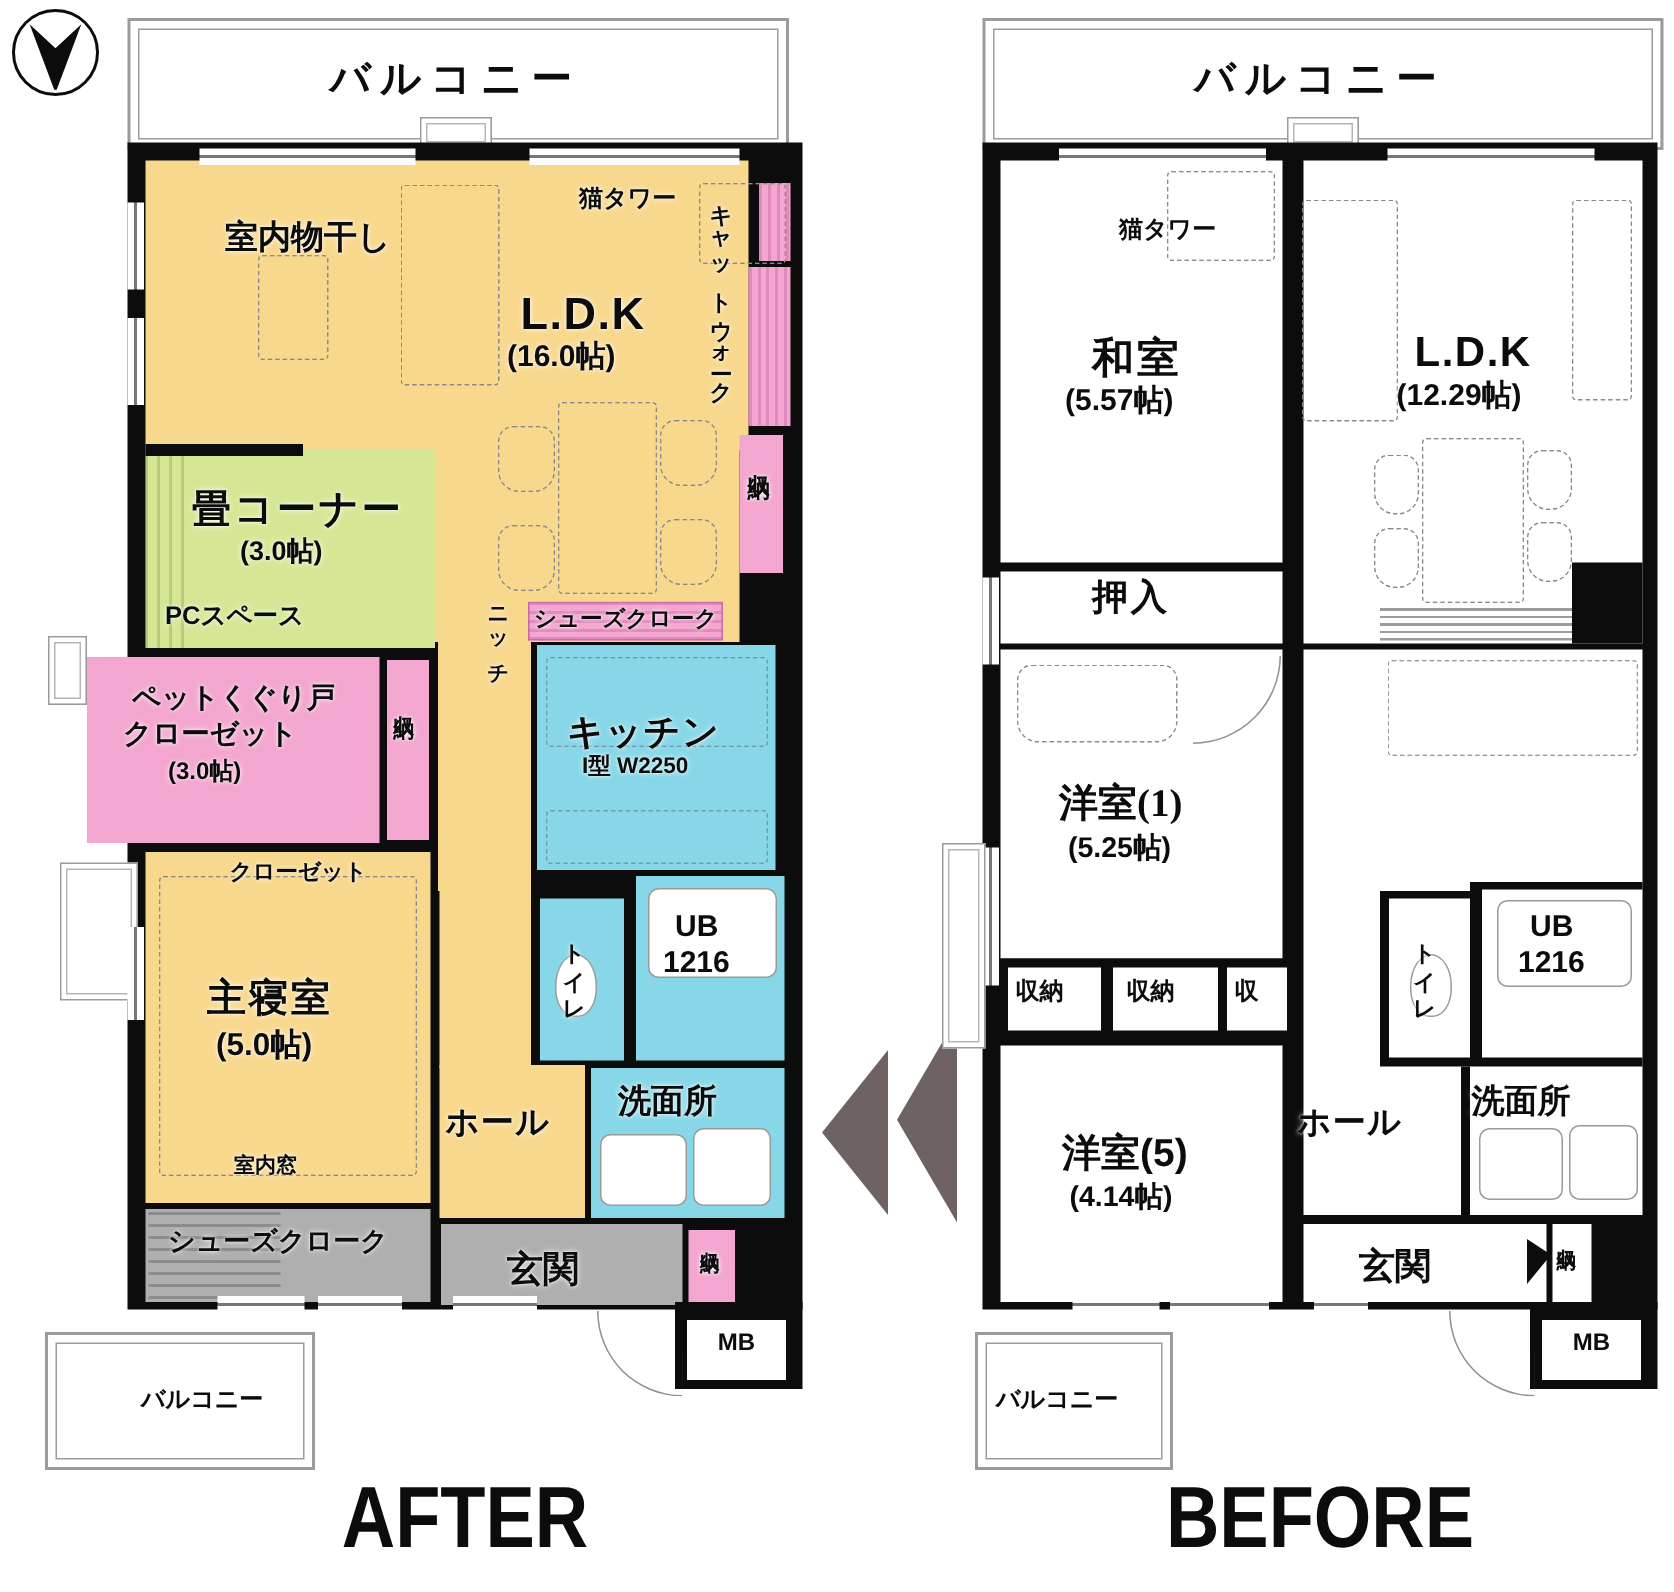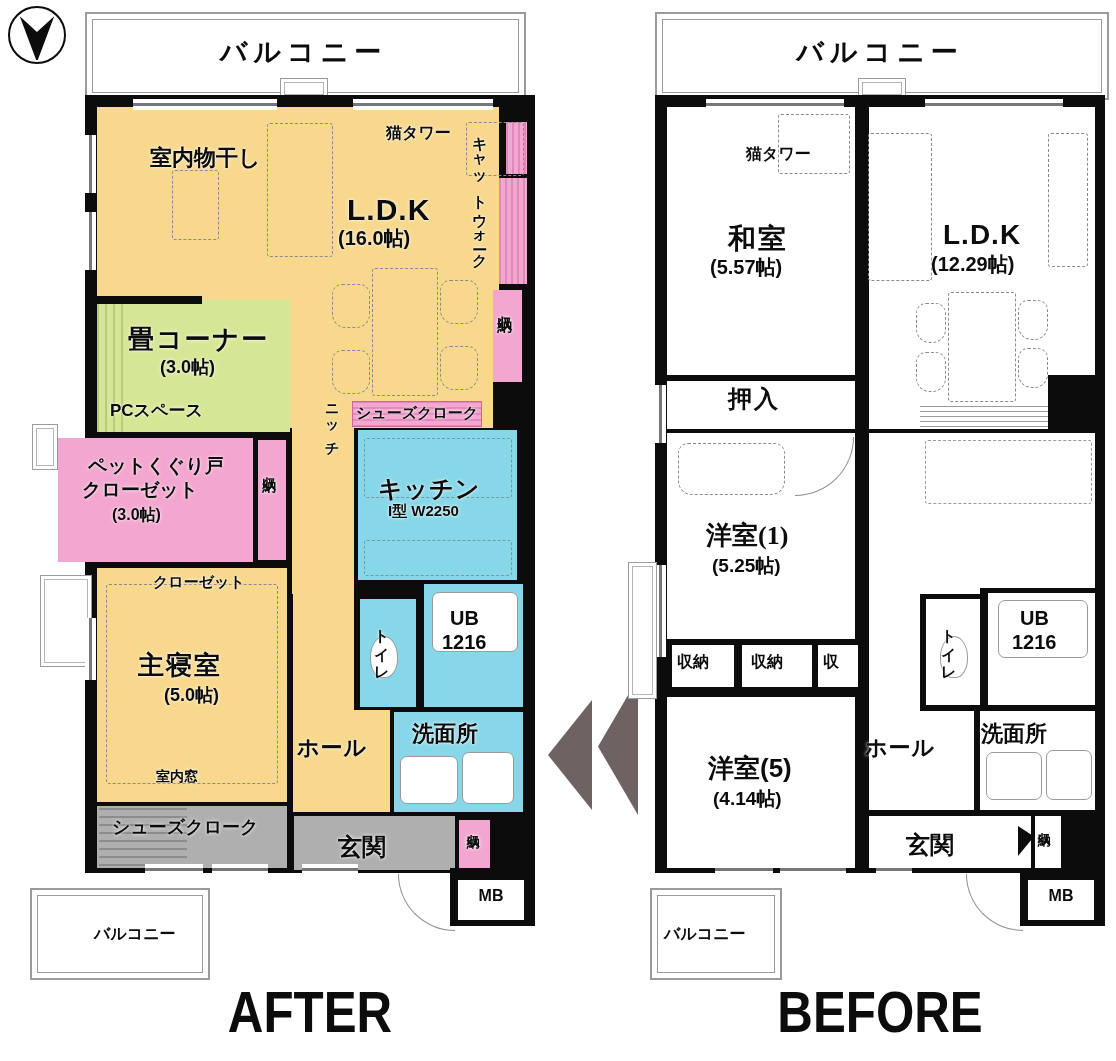--- a/index.html
+++ b/index.html
@@ -129,21 +129,21 @@
   <div class="lbl" style="left:356px;top:405px;font-size:15px;">シューズクローク</div>
   <div class="lbl vlbl" style="left:325px;top:396px;font-size:14px;height:64px;">ニッチ</div>
   <div class="lbl" style="left:378px;top:476px;font-size:24px;letter-spacing:1px;">キッチン</div>
   <div class="lbl" style="left:388px;top:503px;font-size:15px;">I型 W2250</div>
   <div class="lbl" style="left:88px;top:456px;font-size:19px;">ペットくぐり戸</div>
   <div class="lbl" style="left:82px;top:480px;font-size:19px;">クローゼット</div>
   <div class="lbl" style="left:112px;top:507px;font-size:16px;">(3.0帖)</div>
   <div class="lbl vlbl" style="left:262px;top:466px;font-size:14px;height:62px;">収納</div>
   <div class="lbl" style="left:153px;top:574px;font-size:15px;">クローゼット</div>
   <div class="lbl" style="left:138px;top:652px;font-size:26px;letter-spacing:2px;">主寝室</div>
-  <div class="lbl" style="left:144px;top:686px;font-size:18px;margin-left:20px;">(5.0帖)</div>
+  <div class="lbl" style="left:144px;top:686px;font-size:21px;">(5.0帖)</div>
   <div class="lbl" style="left:156px;top:769px;font-size:14px;">室内窓</div>
   <div class="lbl" style="left:297px;top:736px;font-size:22px;letter-spacing:1px;">ホール</div>
   <div class="lbl vlbl" style="left:374px;top:618px;font-size:15px;height:80px;">トイレ</div>
   <div class="lbl" style="left:450px;top:608px;font-size:20px;">UB</div>
   <div class="lbl" style="left:442px;top:632px;font-size:20px;">1216</div>
   <div class="lbl" style="left:412px;top:722px;font-size:22px;">洗面所</div>
   <div class="lbl" style="left:112px;top:818px;font-size:18px;">シューズクローク</div>
   <div class="lbl" style="left:338px;top:834px;font-size:24px;">玄関</div>
   <div class="lbl vlbl" style="left:466px;top:824px;font-size:13px;height:54px;">収納</div>
   <div class="lbl ctr" style="left:458px;top:888px;width:66px;font-size:16px;">MB</div>

